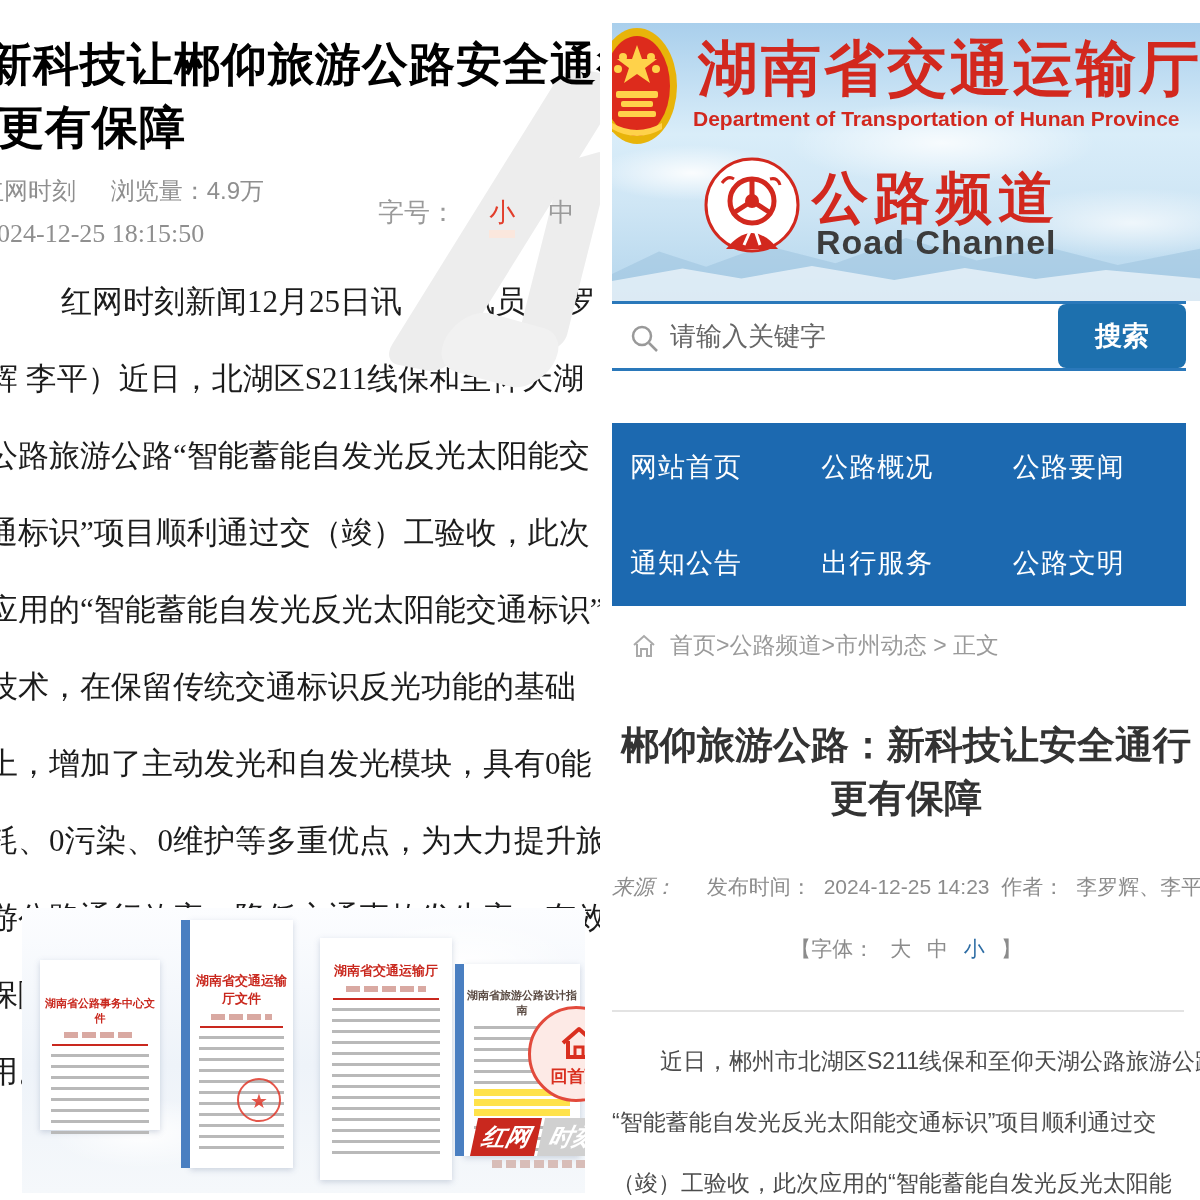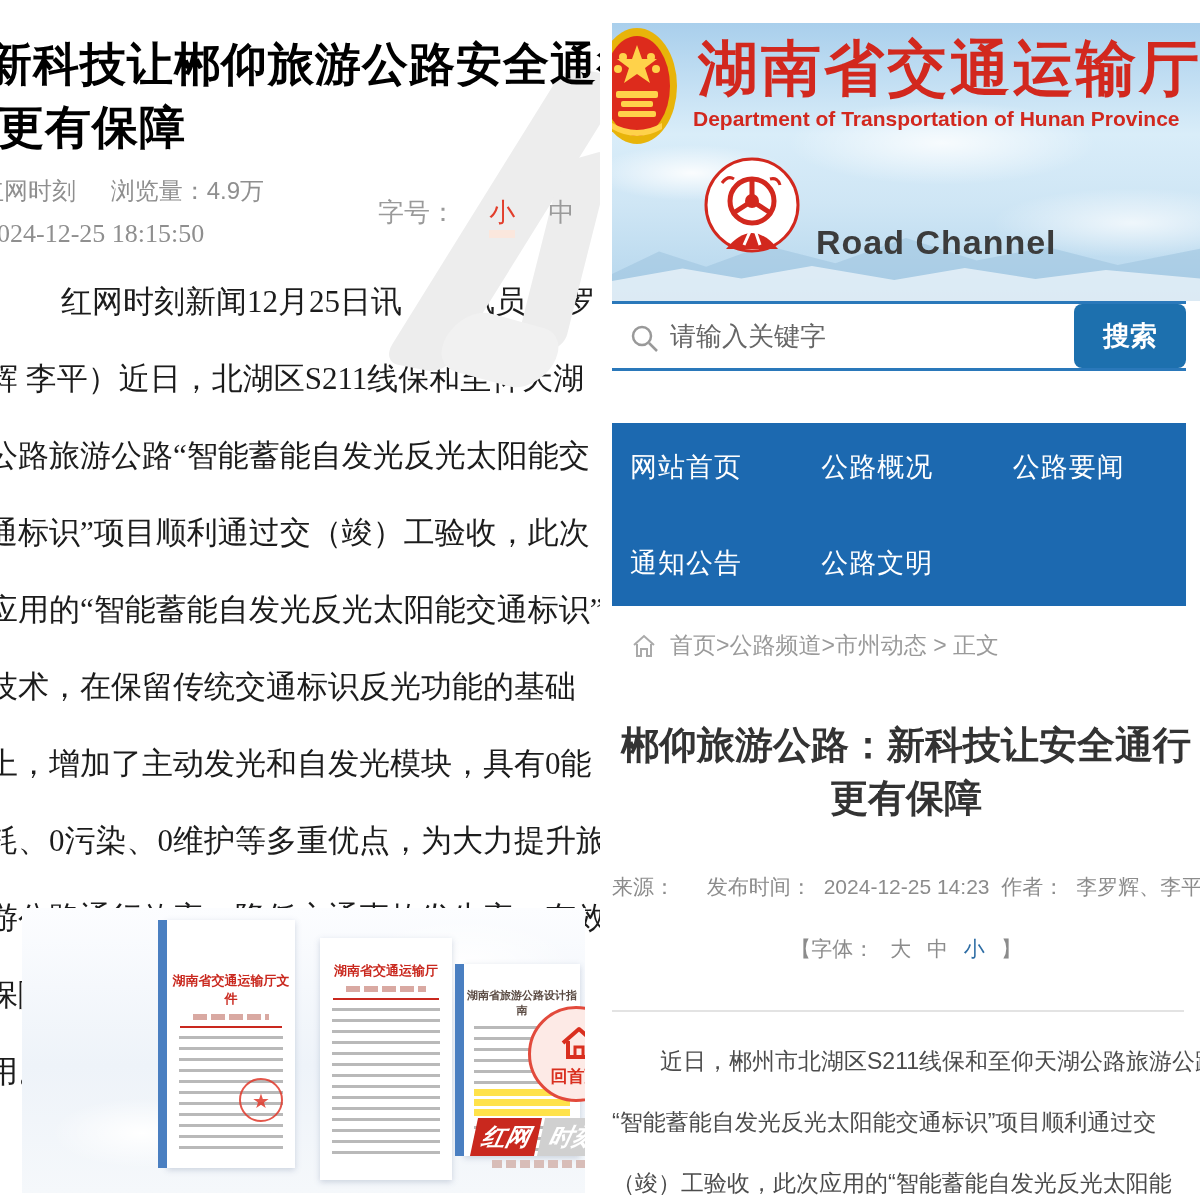--- a/index.html
+++ b/index.html
@@ -39,21 +39,21 @@
   .c1 { width:220px; height:90px; left:330px; top:10px; }
   .c2 { width:180px; height:70px; left:30px; top:190px; }
   .doc { position:absolute; background:#fff; box-shadow:0 2px 6px rgba(80,100,140,.25); }
   .doc .spine { position:absolute; left:-9px; top:0; width:9px; height:100%; background:#4a7fc1; }
   .doc-title { width:100%; text-align:center; color:#c9281e; font-weight:bold; }
   .doc-sub { width:60%; margin:6px auto 0; height:6px; background:repeating-linear-gradient(90deg,#d9a9a2 0 14px,transparent 14px 18px); }
   .doc-rule { width:80%; margin:6px auto 0; border-top:2px solid #c9281e; }
   .doc-text { margin:8px auto 0; width:82%; background:repeating-linear-gradient(180deg,#b9b9b9 0 3px,transparent 3px 11px); }
   .doc1 { left:18px; top:52px; width:120px; height:170px; }
   .doc1 .doc-title { margin-top:36px; font-size:11px; }
-  .doc2 { left:145px; top:12px; width:128px; height:248px; }
+  .doc2 { left:168px; top:12px; width:103px; height:248px; }
   .doc2 .doc-title { margin-top:52px; font-size:13px; }
   .doc3 { left:298px; top:30px; width:132px; height:242px; }
   .doc3 .doc-title { margin-top:24px; font-size:13px; }
   .doc4 { left:442px; top:56px; width:116px; height:192px; }
   .doc4 .doc-title { margin-top:24px; font-size:11px; color:#5a4a42; }
   .seal { position:absolute; right:12px; bottom:46px; width:44px; height:44px; border:2px solid #e0392b; border-radius:50%;
           color:#e0392b; font-size:20px; text-align:center; line-height:42px; opacity:.85; }
   .hl { width:82%; margin:3px auto 0; height:7px; background:#ffe24a; }
   .home-circle { position:absolute; left:506px; top:98px; width:96px; height:96px; border-radius:50%;
                  background:#fdeae6; border:3px solid #e24a3c; text-align:center; }
@@ -86,34 +86,34 @@
   .channel-logo { position:absolute; left:92px; top:134px; }
   .channel-cn { position:absolute; left:200px; top:138px; color:#d2281e; font-weight:bold; font-size:56px; letter-spacing:6px; white-space:nowrap; }
   .channel-en { position:absolute; left:204px; top:200px; color:#3c3c3c; font-weight:600; font-size:34px; letter-spacing:1px; white-space:nowrap; }
 
   .r-search { position:relative; width:574px; height:70px; border-top:3px solid #2a78ba; border-bottom:3px solid #2a78ba;
               display:flex; align-items:stretch; background:#fff; }
   .r-search .mag { position:absolute; left:18px; top:20px; }
   .r-search input { flex:1; border:none; outline:none; font-size:26px; color:#555; padding-left:58px;
                     font-family:"Liberation Sans","DejaVu Sans",sans-serif; }
   .r-search input::placeholder { color:#666; opacity:1; }
-  .search-btn { width:112px; background:#1d70ae; color:#fff; font-size:27px; font-weight:bold;
+  .search-btn { width:128px; background:#1d70ae; color:#fff; font-size:27px; font-weight:bold;
                 border:none; border-radius:8px; cursor:pointer; font-family:inherit; }
 
   .r-nav { margin-top:52px; width:574px; height:183px; background:#1c69b0; color:#fff;
            display:grid; grid-template-columns:repeat(3,1fr); align-content:center; row-gap:60px; }
   .r-nav .nav-item { padding-left:18px; font-size:27px; letter-spacing:1px; cursor:pointer; }
 
   .r-breadcrumb { margin-top:24px; display:flex; align-items:center; gap:12px; color:#9a9a9a; font-size:23px; padding-left:18px; }
 
   .r-title { margin-top:58px; padding:0 6px; text-align:center; font-size:38px; font-weight:bold; color:#333; line-height:53px; }
 
   .r-meta { margin-top:48px; font-size:21px; color:#8c8c8c; white-space:nowrap; }
   .r-meta span { margin-right:6px; }
-  .r-meta .gap { margin-right:26px; }
+  .r-meta .gap { margin-right:26px;font-style:italic; }
 
   .r-fontbar { margin-top:34px; text-align:center; font-size:21px; color:#8c8c8c; }
   .r-fontbar span { margin:0 5px; }
   .fb-small { color:#2e6da4; }
 
   .r-divider { margin-top:47px; width:572px; border-top:2px solid #e3e3e3; }
 
   .r-body { margin-top:19px; font-size:23px; color:#4c4c4c; line-height:61px; white-space:nowrap; }
   .r-body p.indent { text-indent:48px; }
 </style>
@@ -155,20 +155,26 @@
       <p>耗、0污染、0维护等多重优点，为大力提升旅</p>
       <p>游公路通行效率，降低交通事故发生率，有效</p>
       <p>保障车辆行人夜间安全出行的发挥了重要作</p>
       <p>用。</p>
     </div>
 
     <div class="l-figure">
       <div class="cloud c1"></div>
       <div class="cloud c2"></div>
 
+      <div class="doc doc1">
+        <div class="doc-title">湖南省公路事务中心文件</div>
+        <div class="doc-sub"></div>
+        <div class="doc-rule"></div>
+        <div class="doc-text" style="height:86px;"></div>
+      </div>
       <div class="doc doc2">
         <div class="spine"></div>
         <div class="doc-title">湖南省交通运输厅文件</div>
         <div class="doc-sub"></div>
         <div class="doc-rule"></div>
         <div class="doc-text" style="height:120px;"></div>
         <div class="seal">★</div>
       </div>
       <div class="doc doc3">
         <div class="doc-title">湖南省交通运输厅</div>
@@ -229,37 +235,39 @@
       <svg class="channel-logo" width="96" height="96" viewBox="0 0 96 96">
         <circle cx="48" cy="48" r="46" fill="#ffffff" stroke="#d2281e" stroke-width="3"></circle>
         <circle cx="48" cy="44" r="22" fill="none" stroke="#d2281e" stroke-width="5"></circle>
         <circle cx="48" cy="44" r="7" fill="#d2281e"></circle>
         <path d="M48 44 L48 24 M48 44 L31 55 M48 44 L65 55" stroke="#d2281e" stroke-width="5"></path>
         <path d="M22 92 Q48 60 74 92 Z" fill="#d2281e"></path>
         <path d="M40 88 L48 70 M56 88 L50 70" stroke="#ffffff" stroke-width="3"></path>
         <path d="M18 26 q6 -8 12 -4 M66 22 q8 -2 10 6" stroke="#d2281e" stroke-width="3" fill="none"></path>
       </svg>
 
+      <div class="channel-cn">公路频道</div>
       <div class="channel-en">Road Channel</div>
     </div>
 
     <div class="r-search">
       <svg class="mag" width="30" height="30" viewBox="0 0 30 30">
         <circle cx="12" cy="12" r="9" fill="none" stroke="#999" stroke-width="2.5"></circle>
         <line x1="19" y1="19" x2="27" y2="27" stroke="#999" stroke-width="2.5"></line>
       </svg>
       <input type="text" placeholder="请输入关键字" style="">
       <button class="search-btn">搜索</button>
     </div>
 
     <nav class="r-nav">
       <div class="nav-item">网站首页</div>
       <div class="nav-item">公路概况</div>
       <div class="nav-item">公路要闻</div>
       <div class="nav-item">通知公告</div>
+      <div class="nav-item">出行服务</div>
       <div class="nav-item">公路文明</div>
     </nav>
 
     <div class="r-breadcrumb">
       <svg width="28" height="28" viewBox="0 0 28 28">
         <path d="M4 13 L14 4 L24 13" fill="none" stroke="#aaa" stroke-width="2"></path>
         <path d="M7 12 V24 H11 V17 H17 V24 H21 V12" fill="none" stroke="#aaa" stroke-width="2"></path>
       </svg>
       <span>首页&gt;公路频道&gt;市州动态 &gt; 正文</span>
     </div>

